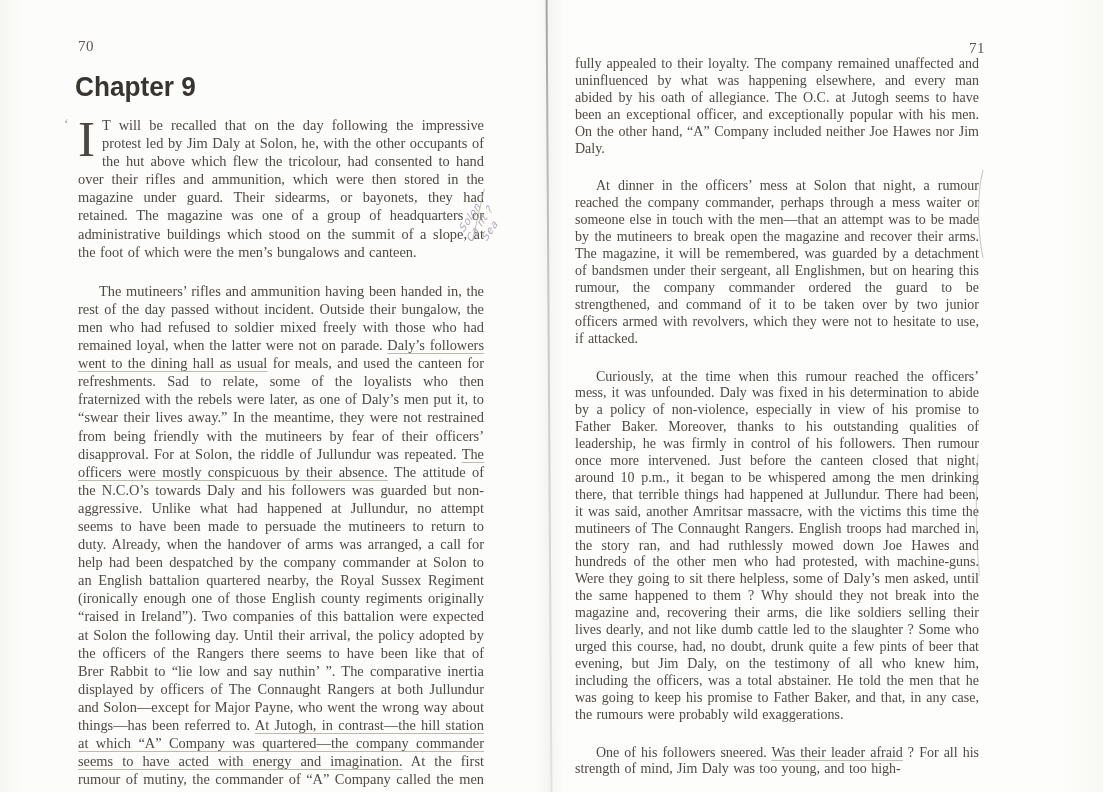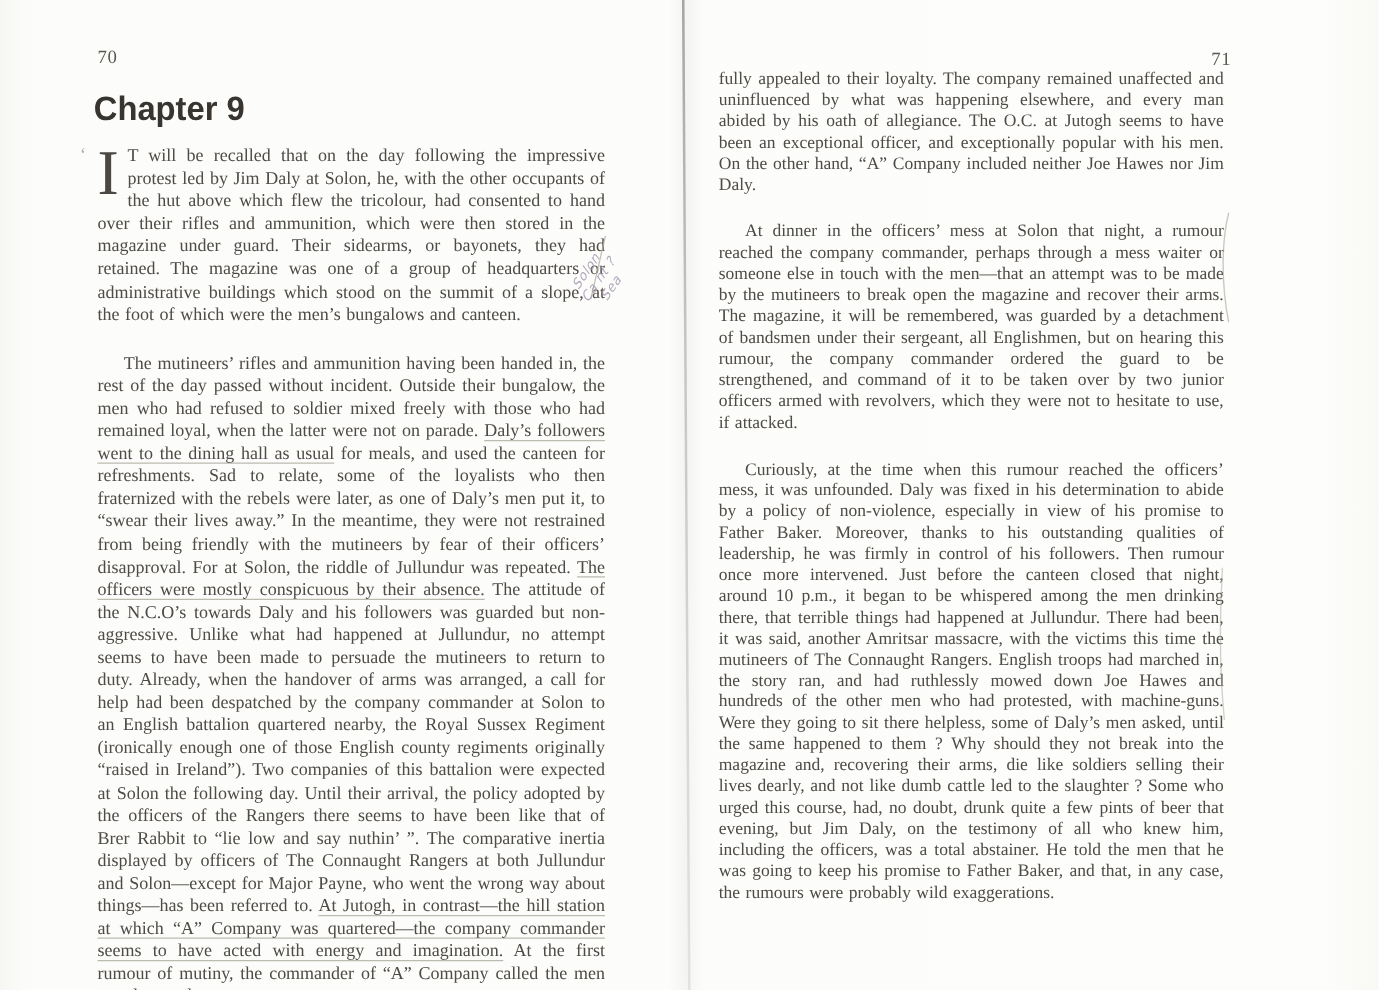--- a/index.html
+++ b/index.html
@@ -82,20 +82,21 @@
       <span>Sea</span>
     </div>
   </div>
 
   <div class="page right">
     <div class="pagenum n71">71</div>
     <div class="column col-right" id="right-col">
         <p><span>fully appealed to their loyalty. The company remained unaffected and uninfluenced by what was happening elsewhere, and every man abided by his oath of allegiance. The O.C. at Jutogh seems to have been an exceptional officer, and exceptionally popular with his men. On the other hand, “A” Company included neither Joe Hawes nor Jim Daly.</span></p>
         <p class="indent"><span>At dinner in the officers’ mess at Solon that night, a rumour reached the company commander, perhaps through a mess waiter or someone else in touch with the men—that an attempt was to be made by the mutineers to break open the magazine and recover their arms. The magazine, it will be remembered, was guarded by a detachment of bandsmen under their sergeant, all Englishmen, but on hearing this rumour, the company commander ordered the guard to be strengthened, and command of it to be taken over by two junior officers armed with revolvers, which they were not to hesitate to use, if attacked.</span></p>
         <p class="indent"><span>Curiously, at the time when this rumour reached the officers’ mess, it was unfounded. Daly was fixed in his determination to abide by a policy of non-violence, especially in view of his promise to Father Baker. Moreover, thanks to his outstanding qualities of leadership, he was firmly in control of his followers. Then rumour once more intervened. Just before the canteen closed that night, around 10 p.m., it began to be whispered among the men drinking there, that terrible things had happened at Jullundur. There had been, it was said, another Amritsar massacre, with the victims this time the mutineers of The Connaught Rangers. English troops had marched in, the story ran, and had ruthlessly mowed down Joe Hawes and hundreds of the other men who had protested, with machine-guns. Were they going to sit there helpless, some of Daly’s men asked, until the same happened to them ? Why should they not break into the magazine and, recovering their arms, die like soldiers selling their lives dearly, and not like dumb cattle led to the slaughter ? Some who urged this course, had, no doubt, drunk quite a few pints of beer that evening, but Jim Daly, on the testimony of all who knew him, including the officers, was a total abstainer. He told the men that he was going to keep his promise to Father Baker, and that, in any case, the rumours were probably wild exaggerations.</span></p>
+        <p class="indent"><span>One of his followers sneered. </span><span class="pencil-underline">Was their leader afraid</span><span> ? For all his strength of mind, Jim Daly was too young, and too high-</span></p>
       </div>
     <svg class="margin-mark mk1" width="12" height="88" viewBox="0 0 12 88">
       <path d="M9,0 C3,24 3,58 9,88" fill="none" stroke="#a9a59b" stroke-width="1.1" opacity="0.6"></path>
     </svg>
     <svg class="margin-mark mk2" width="10" height="122" viewBox="0 0 10 122">
       <path d="M5,0 C2.5,40 3,86 6.5,122" fill="none" stroke="#aaa69c" stroke-width="1.1" opacity="0.5"></path>
     </svg>
   </div>
 
 </div>

